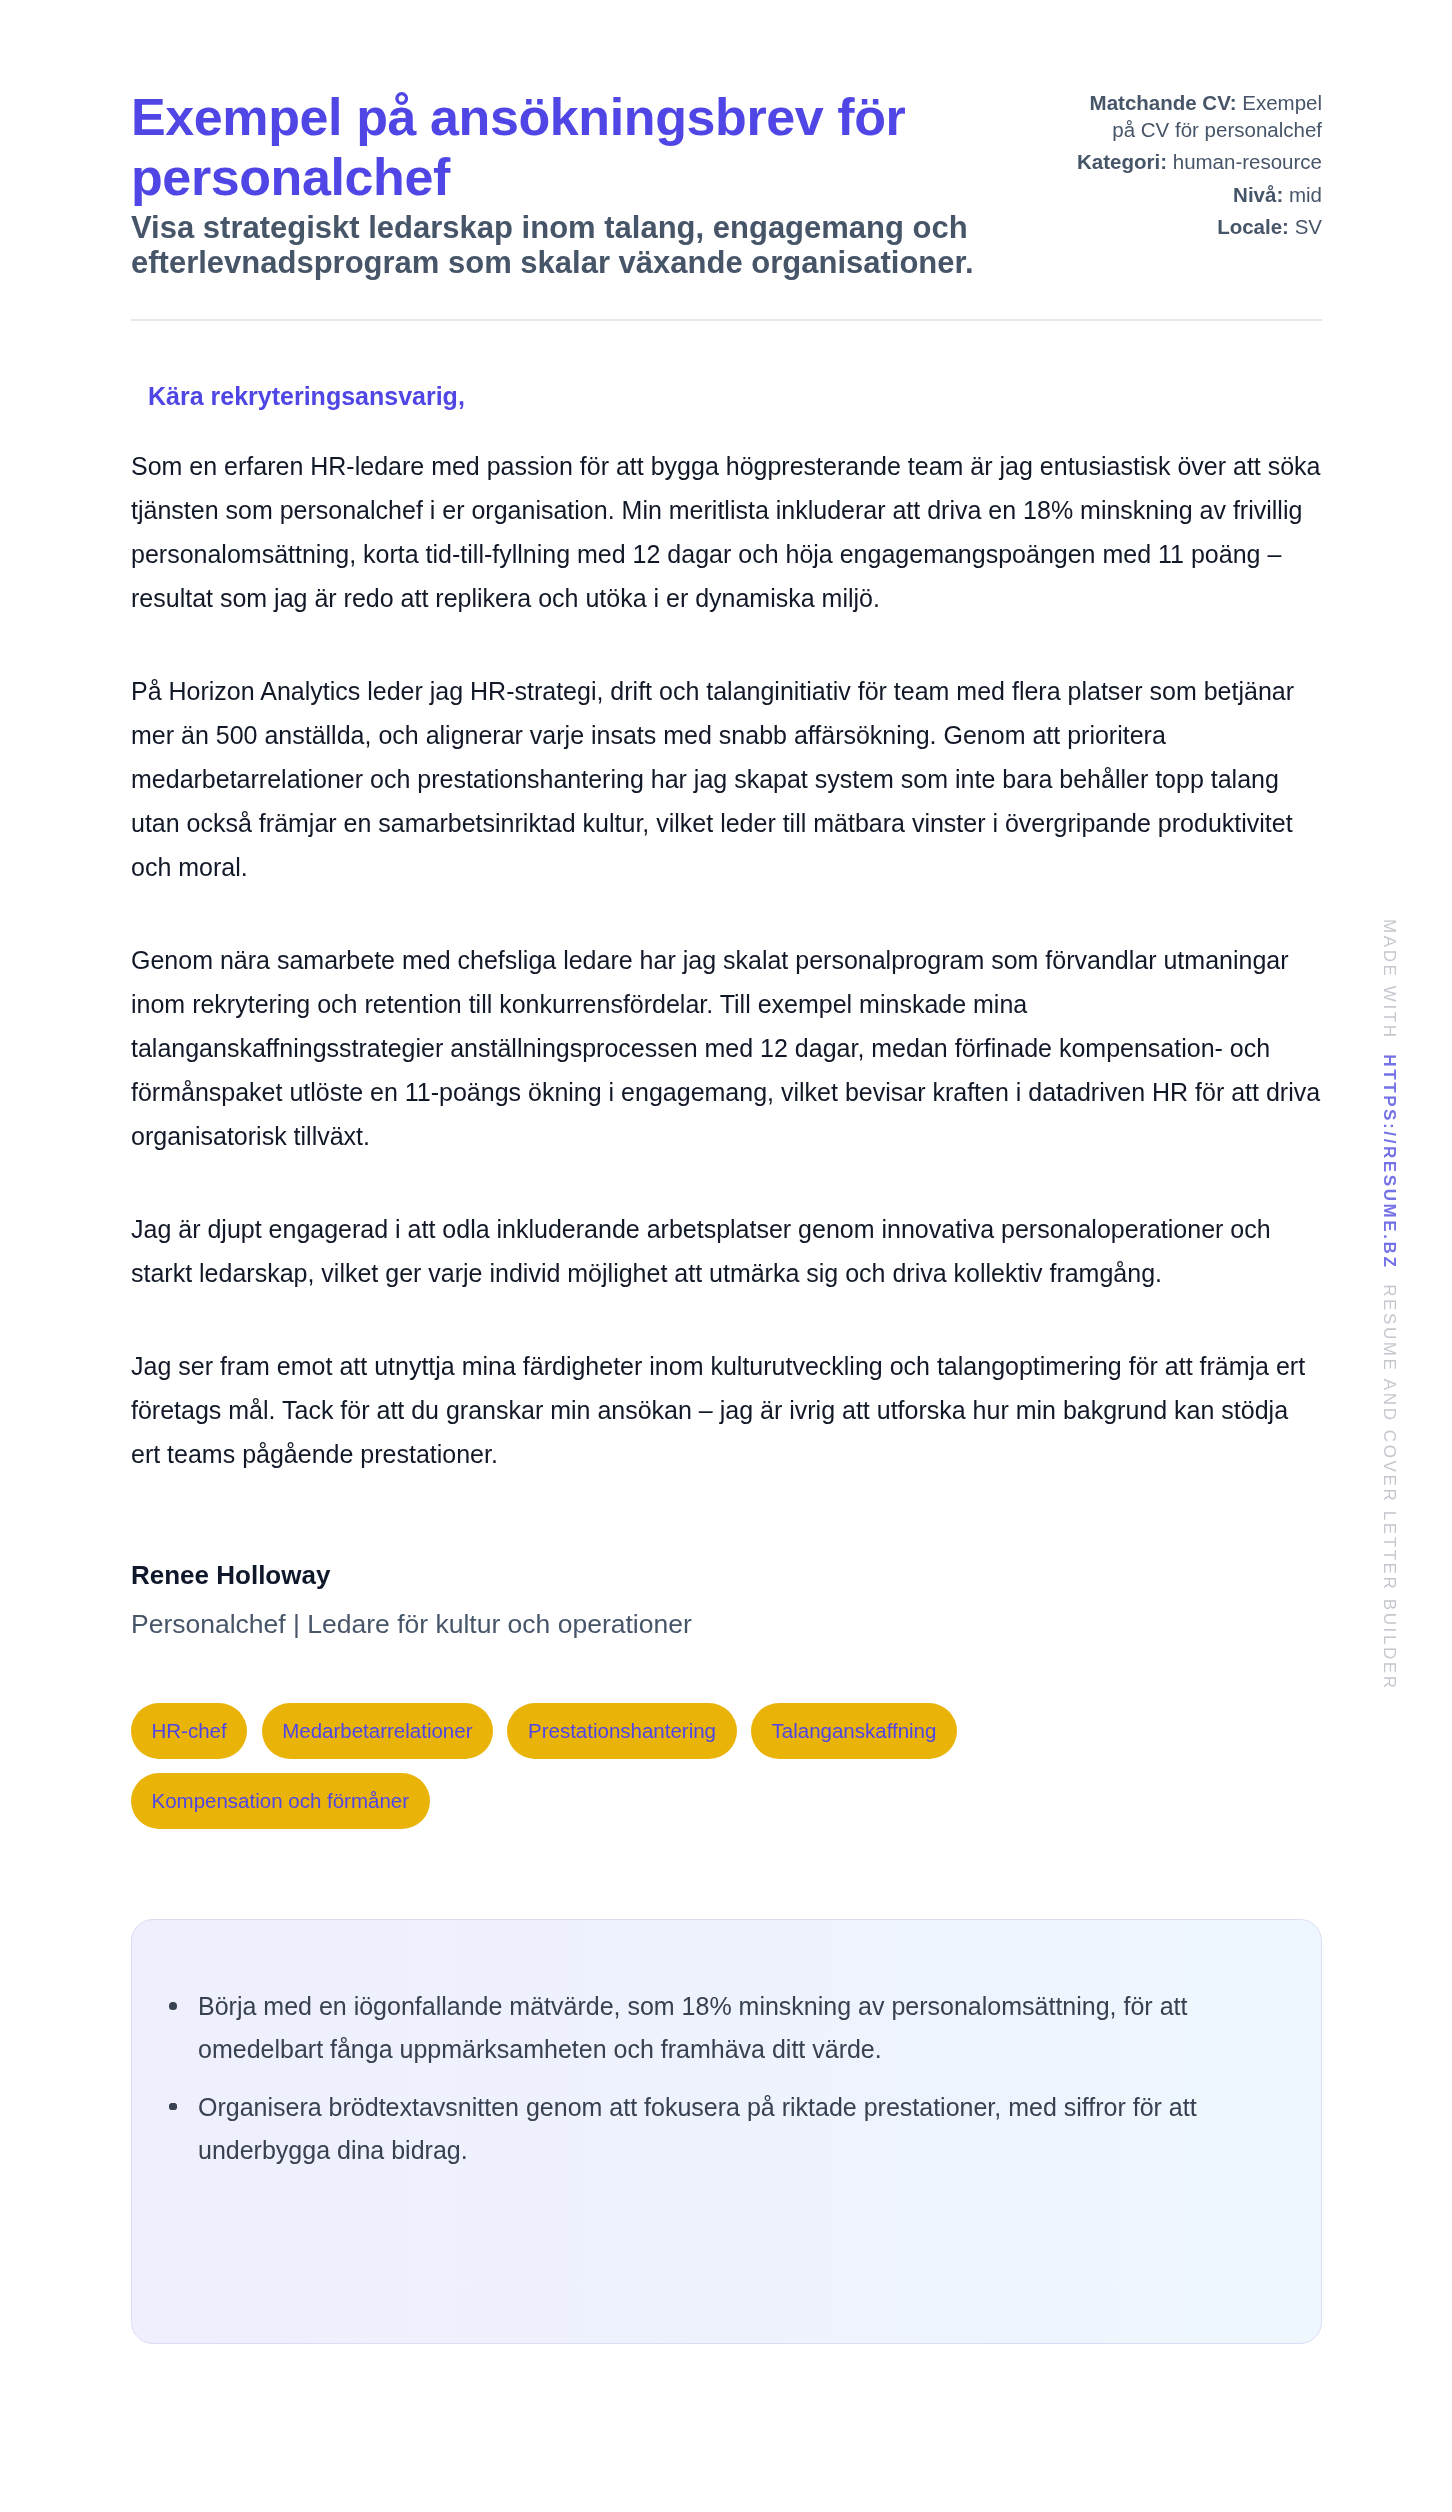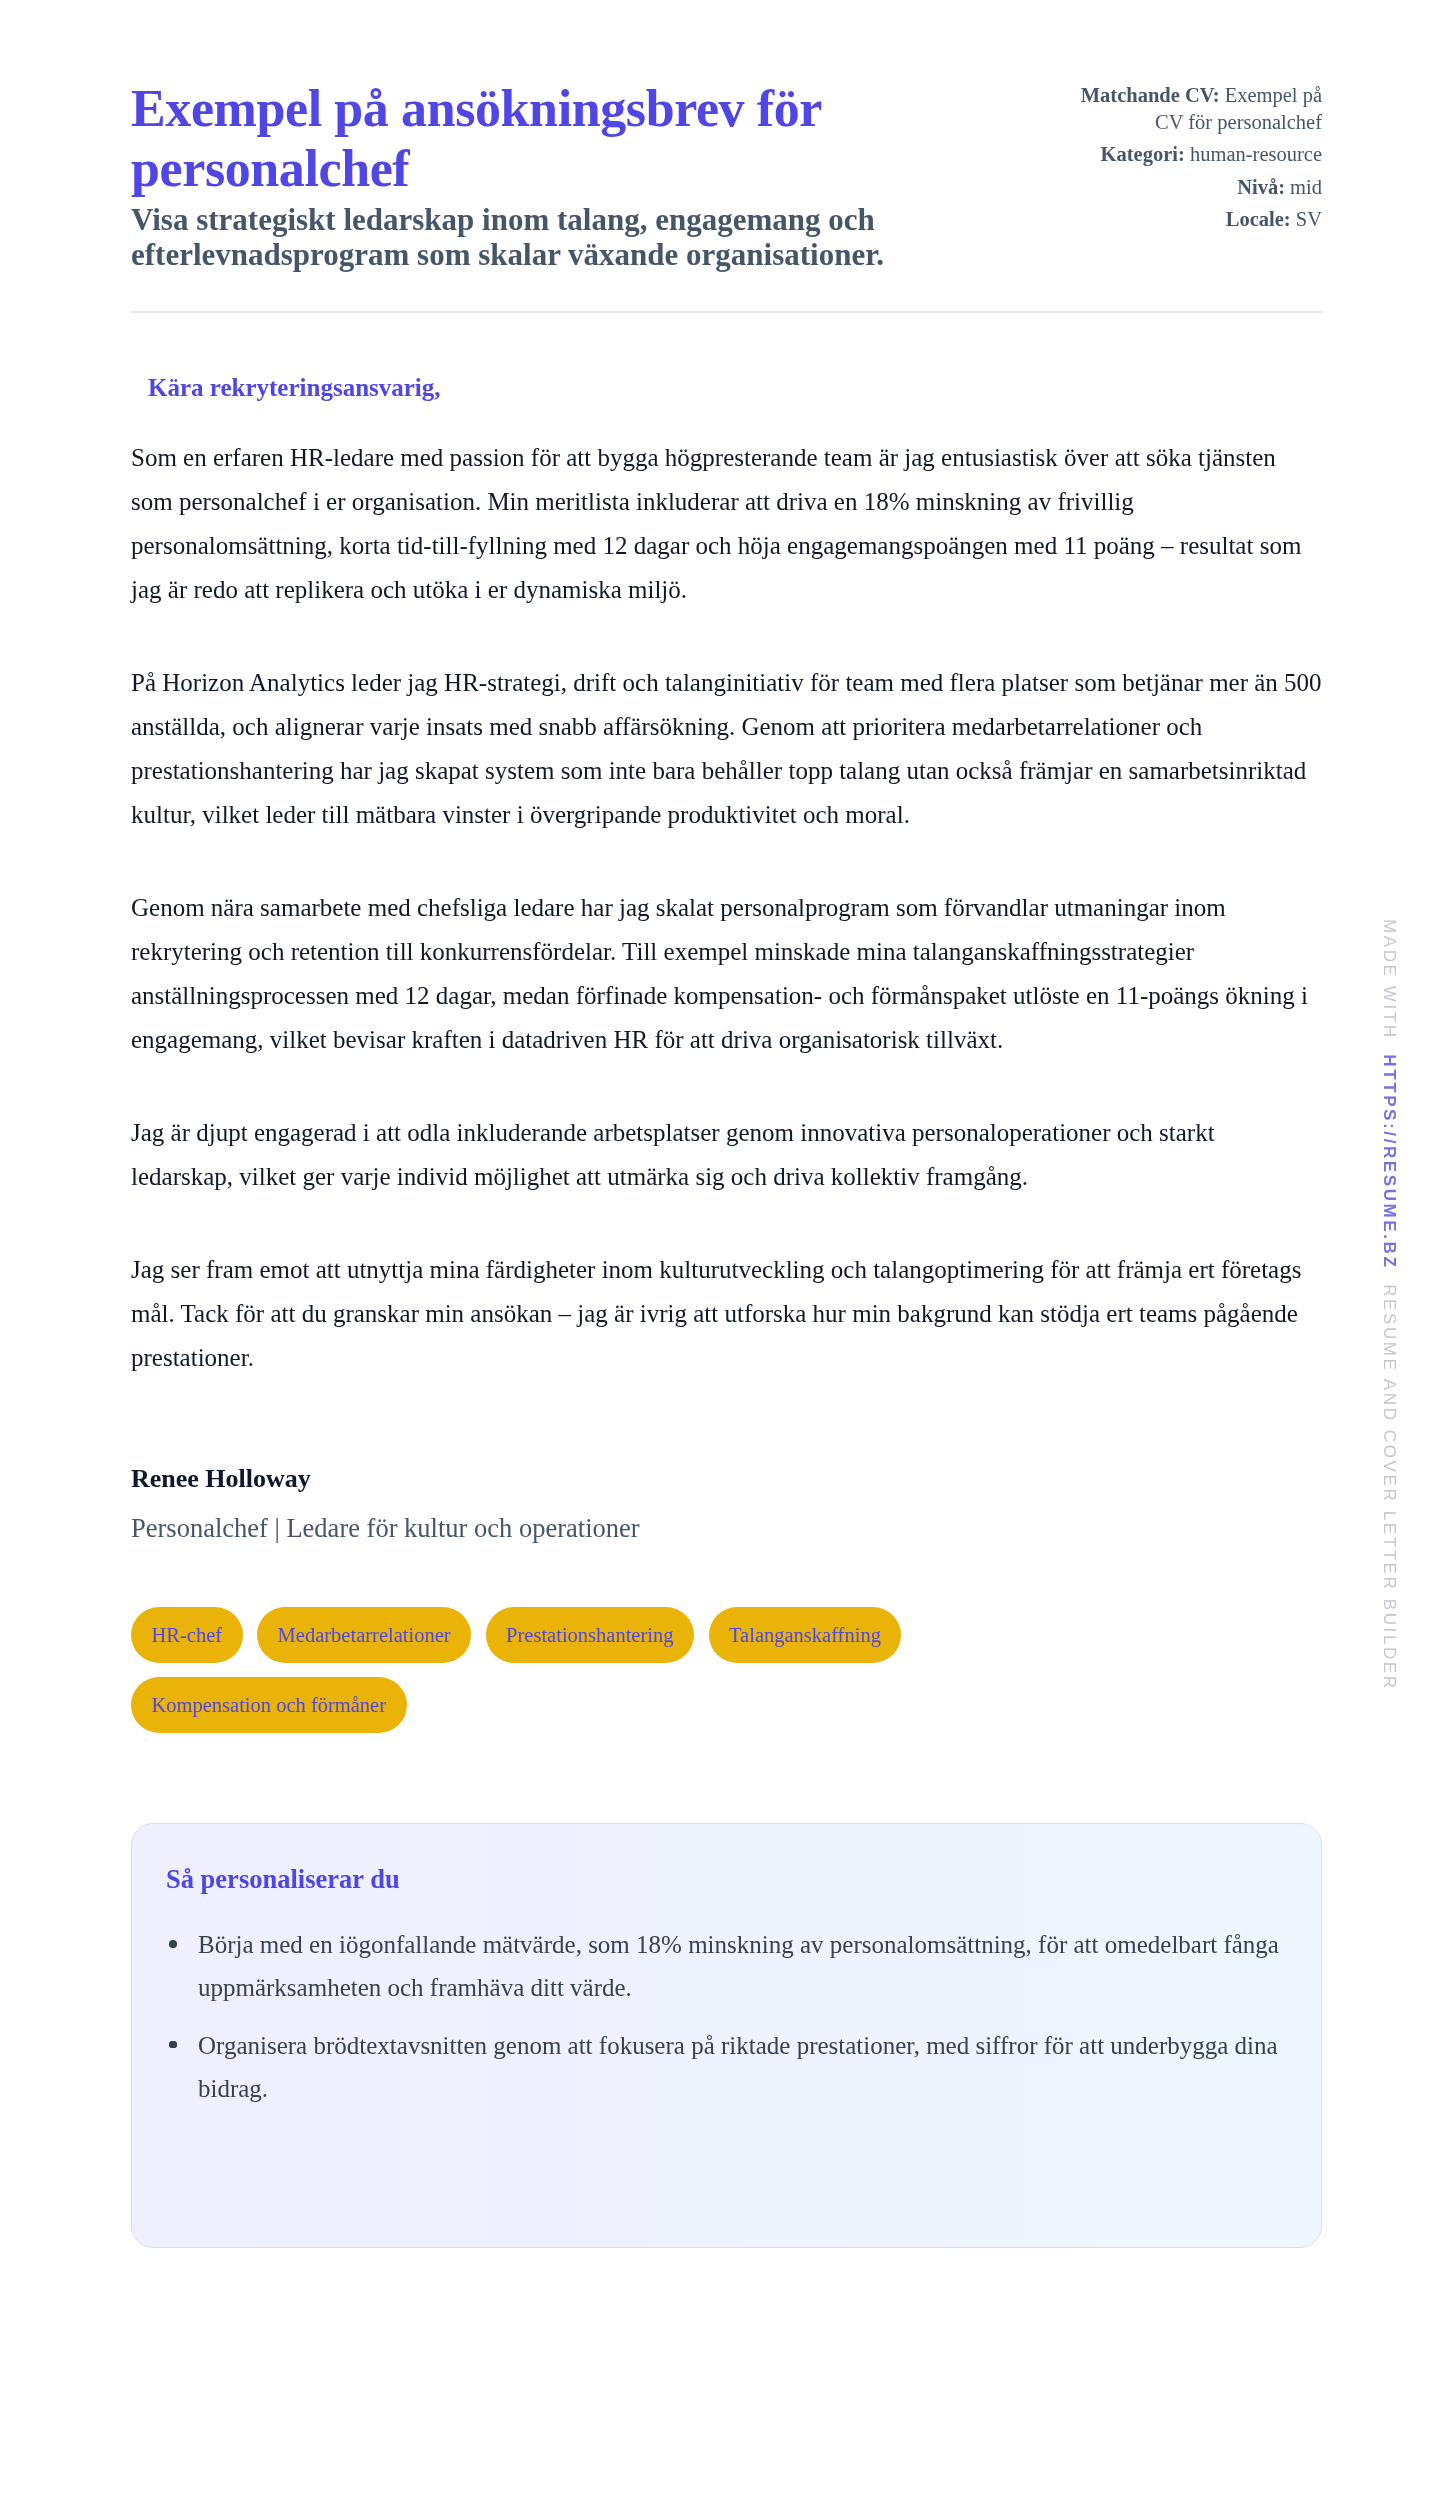--- a/index.html
+++ b/index.html
@@ -1,21 +1,21 @@
 <!DOCTYPE html>
 <html style="font-size:13.7px"><head>
 <meta charset="utf-8">
 <style>
   html, body { margin: 0; padding: 0; background: #ffffff; }
   body {
     width: 1453px; height: 2512px; position: relative; overflow: hidden;
     font-family: "Liberation Sans", "DejaVu Sans", sans-serif;
     color: #111827;
   }
-  .page { position: absolute; left: 131px; top: 0; width: 1191px; font-family: Liberation Serif, serif; }
+  .page { position: absolute; left: 131px; top: 8px; width: 1191px; }
 
   .header { position: relative; padding-top: 79px; height: 232px; border-bottom: 2.6px solid #e5e7eb; }
   .title {
     margin: 0; width: 897px;
     font-size: 52px; line-height: 60px; font-weight: 700; color: #4f46e5;
     letter-spacing: -0.4px;
   }
   .subtitle {
     margin: 3.4px 0 0 0; width: 923px;
     font-size: 31px; line-height: 35px; font-weight: 700; color: #475569;
@@ -113,21 +113,20 @@
 
   <div class="tags">
     <span class="tag">HR-chef</span>
     <span class="tag">Medarbetarrelationer</span>
     <span class="tag">Prestationshantering</span>
     <span class="tag">Talanganskaffning</span>
     <span class="tag">Kompensation och förmåner</span>
   </div>
 
   <aside class="tips">
-    <h3>Så personaliserar du</h3>
     <ul>
       <li>
         <span class="bullet"></span>
         <span>Börja med en iögonfallande mätvärde, som 18% minskning av personalomsättning, för att omedelbart fånga uppmärksamheten och framhäva ditt värde.</span>
       </li>
       <li>
         <span class="bullet"></span>
       </li>
       <li>
         <span class="bullet"></span>

